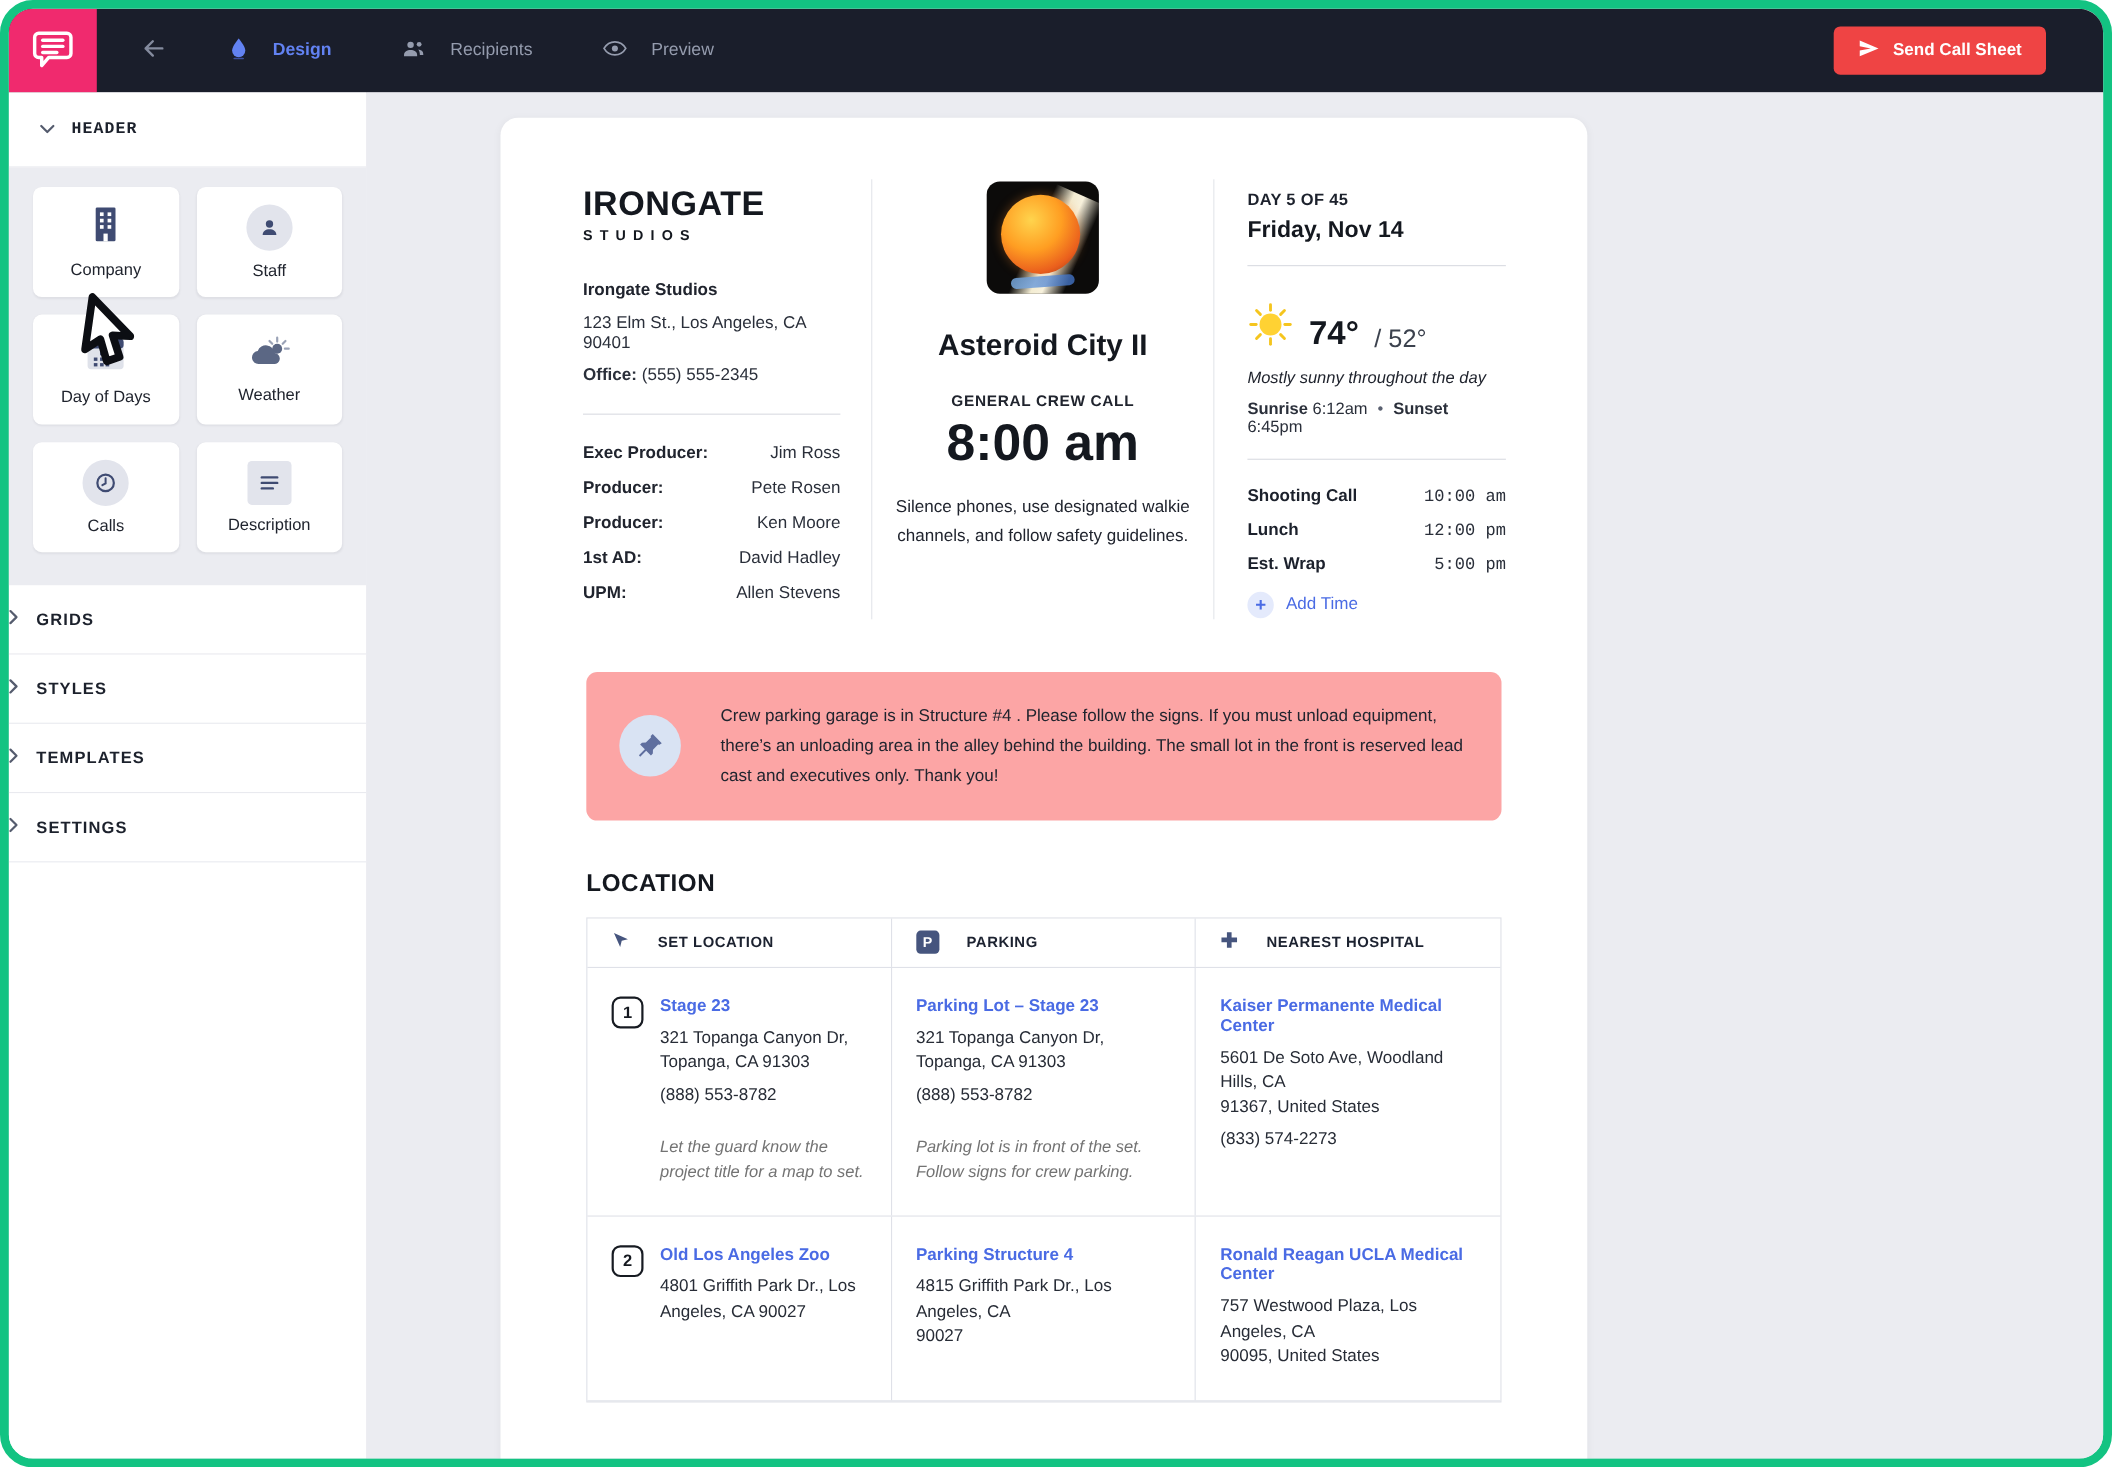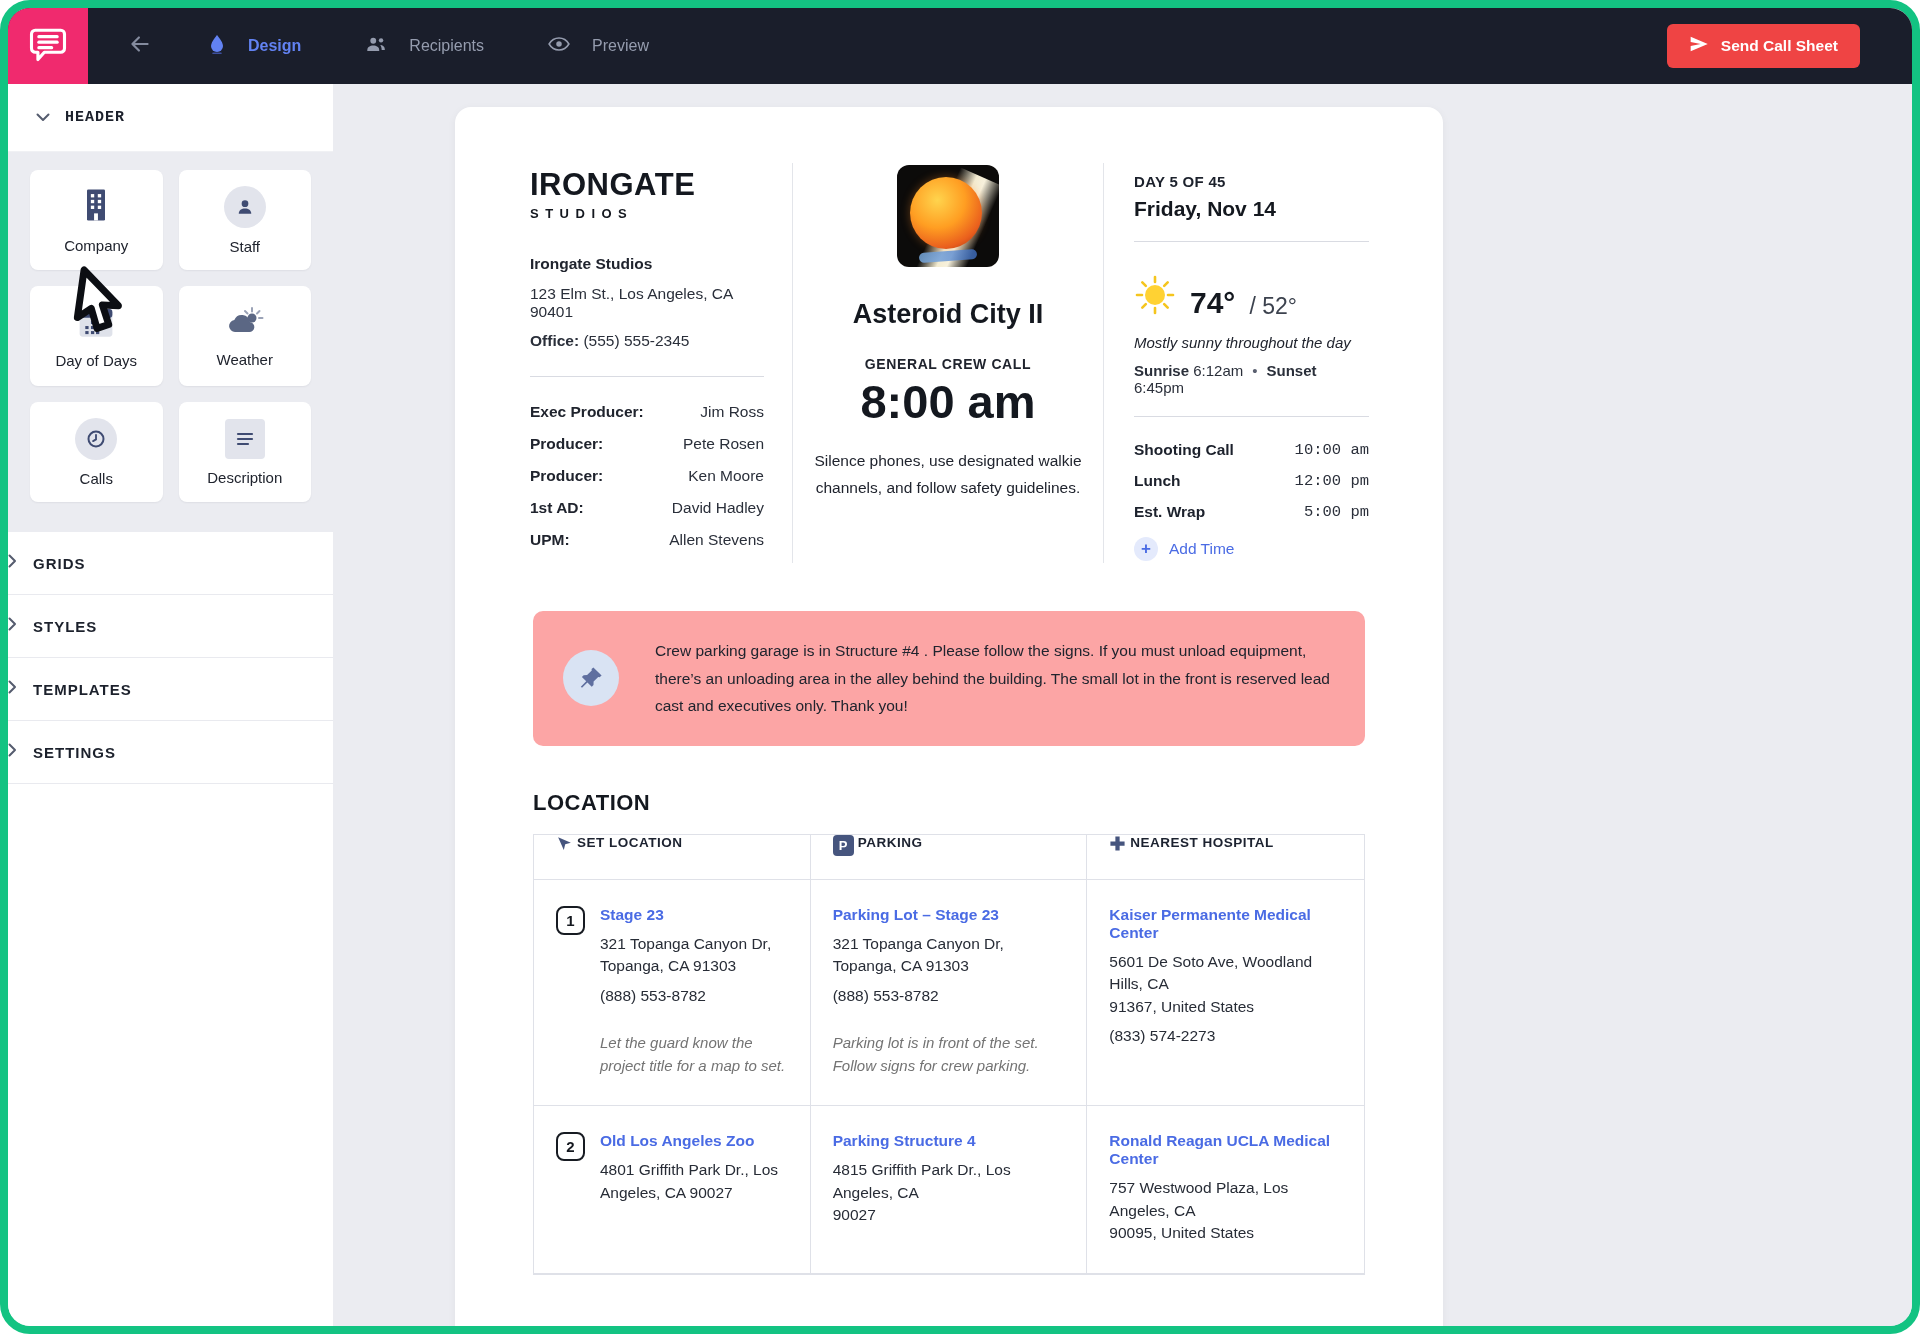--- a/index.html
+++ b/index.html
@@ -76,21 +76,21 @@
   .add-time .plus-circle { width:24px; height:24px; border-radius:50%; background:#e4eafc; display:flex; align-items:center; justify-content:center; color:#4a6be4; font-size:17px; font-weight:600; }
   .add-time .txt { font-size:15.5px; color:#4a6be4; font-weight:500; }
 
   .note-box { margin:48px 78px 0; background:#fca5a5; border-radius:10px; padding:26px 30px; display:flex; align-items:center; gap:36px; }
   .pin-circle { width:56px; height:56px; border-radius:50%; background:#d9e3f3; flex:0 0 auto; display:flex; align-items:center; justify-content:center; }
   .note-text { font-size:15.5px; line-height:1.78; color:#20242e; }
 
   .loc-heading { margin:44px 78px 0; font-size:22px; font-weight:600; letter-spacing:.5px; color:#14181f; }
   .loc-table { margin:18px 78px 0; border:1px solid #dfe1e8; background:#fff; }
   .loc-head { display:grid; grid-template-columns:1fr 1fr 1fr; border-bottom:1px solid #dfe1e8; }
-  .loc-head-cell { height:44px; display:flex; gap:4px; padding-left:22px; border-right:1px solid #dfe1e8; }
+  .loc-head-cell { height:44px; display:flex; align-items:center; gap:25px; padding-left:22px; border-right:1px solid #dfe1e8; }
   .loc-head-cell:last-child { border-right:none; }
   .loc-head-cell .lbl { font-size:13.5px; font-weight:600; letter-spacing:.5px; color:#1c2230; }
   .loc-row { display:grid; grid-template-columns:1fr 1fr 1fr; border-bottom:1px solid #dfe1e8; }
   .loc-cell { padding:26px 22px 28px; border-right:1px solid #dfe1e8; }
   .loc-cell:last-child { border-right:none; }
   .set-cell { display:flex; gap:15px; }
   .num-badge { width:29px; height:29px; border:2px solid #171b22; border-radius:8px; display:flex; align-items:center; justify-content:center; font-size:15px; font-weight:700; color:#14181f; flex:0 0 auto; }
   .loc-link { font-size:15.5px; font-weight:600; color:#4a6be4; cursor:pointer; }
   .loc-addr { margin-top:9px; font-size:15.5px; line-height:1.45; color:#272c36; }
   .loc-phone { margin-top:9px; font-size:15.5px; color:#272c36; }

